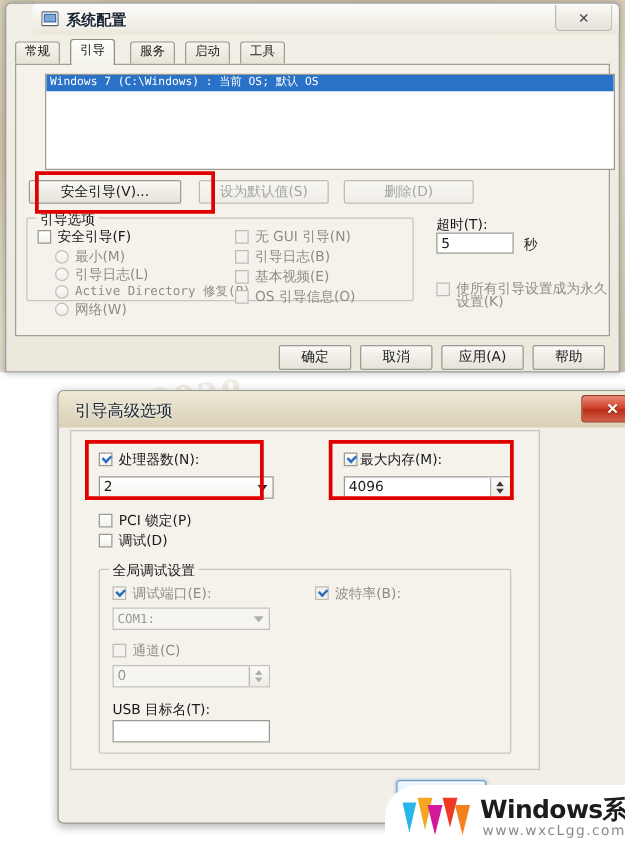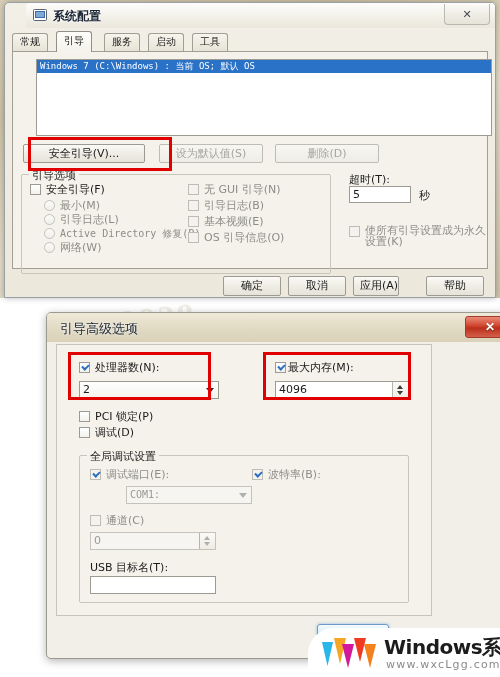--- a/index.html
+++ b/index.html
@@ -465,21 +465,21 @@
     <div id="tabpage">
 
       <div id="os-listbox">
         <div id="os-row">Windows 7 (C:\Windows) : 当前 OS; 默认 OS</div>
       </div>
 
       <div class="dlg-btn" style="left:10px; top:92px; width:122px;">安全引导(V)...</div>
       <div class="dlg-btn disabled" style="left:146px; top:92px; width:104px;">设为默认值(S)</div>
       <div class="dlg-btn disabled" style="left:262px; top:92px; width:104px;">删除(D)</div>
 
-      <div class="groupbox" style="left:8px; top:122px; width:310px; height:100px;">
+      <div class="groupbox" style="left:8px; top:122px; width:310px; height:67px;">
         <div class="gb-title">引导选项</div>
 
         <div class="chk" style="left:8px; top:8px;">安全引导(F)</div>
 
         <div class="rad dim" style="left:22px; top:24px;">最小(M)</div>
         <div class="rad dim" style="left:22px; top:38px;">引导日志(L)</div>
         <div class="rad dim mono" style="left:22px; top:52px;">Active Directory 修复(P)</div>
         <div class="rad dim" style="left:22px; top:66px;">网络(W)</div>
 
         <div class="chk dim" style="left:166px; top:8px;">无 GUI 引导(N)</div>
@@ -491,21 +491,21 @@
       <div class="lbl" style="left:336px; top:120px;">超时(T):</div>
       <div class="txtbox" style="left:336px; top:134px; width:62px; height:17px;">5</div>
       <div class="lbl" style="left:406px; top:136px;">秒</div>
 
       <div class="chk dim" style="left:336px; top:173px; width:130px; white-space:normal; line-height:11px;">使所有引导设置成为永久设置(K)</div>
     </div>
 
     <div id="msconfig-bottombar">
       <div class="dlg-btn" style="left:218px; top:3px; width:58px; height:20px; line-height:18px;">确定</div>
       <div class="dlg-btn" style="left:283px; top:3px; width:58px; height:20px; line-height:18px;">取消</div>
-      <div class="dlg-btn" style="left:348px; top:3px; width:46px; height:20px; line-height:18px;text-align:right;">应用(A)</div>
+      <div class="dlg-btn" style="left:348px; top:3px; width:66px; height:20px; line-height:18px;">应用(A)</div>
       <div class="dlg-btn" style="left:421px; top:3px; width:58px; height:20px; line-height:18px;">帮助</div>
     </div>
   </div>
 
   <div class="window" id="adv-window">
 
     <div id="adv-titlebar">
       <div id="adv-title-text">引导高级选项</div>
       <div id="adv-close">✕</div>
     </div>
@@ -524,21 +524,21 @@
         <span class="spin-btns"></span>
       </div>
 
       <div class="chk" style="left:22px; top:65px;">PCI 锁定(P)</div>
       <div class="chk" style="left:22px; top:81px;">调试(D)</div>
 
       <div class="groupbox" style="left:22px; top:110px; width:330px; height:148px;">
         <div class="gb-title">全局调试设置</div>
 
         <div class="chk checked dim" style="left:10px; top:12px;">调试端口(E):</div>
-        <div class="combo dim" style="left:10px; top:30px; width:126px; height:18px;margin-left:36px;">
+        <div class="combo dim" style="left:10px; top:30px; width:126px; height:18px;">
           <span class="mono">COM1:</span>
           <span class="arrow"></span>
         </div>
 
         <div class="chk checked dim" style="left:172px; top:12px;">波特率(B):</div>
 
         <div class="chk dim" style="left:10px; top:58px;">通道(C)</div>
         <div class="spin dim" style="left:10px; top:76px; width:126px; height:18px;">
           <span>0</span>
           <span class="spin-btns"></span>

